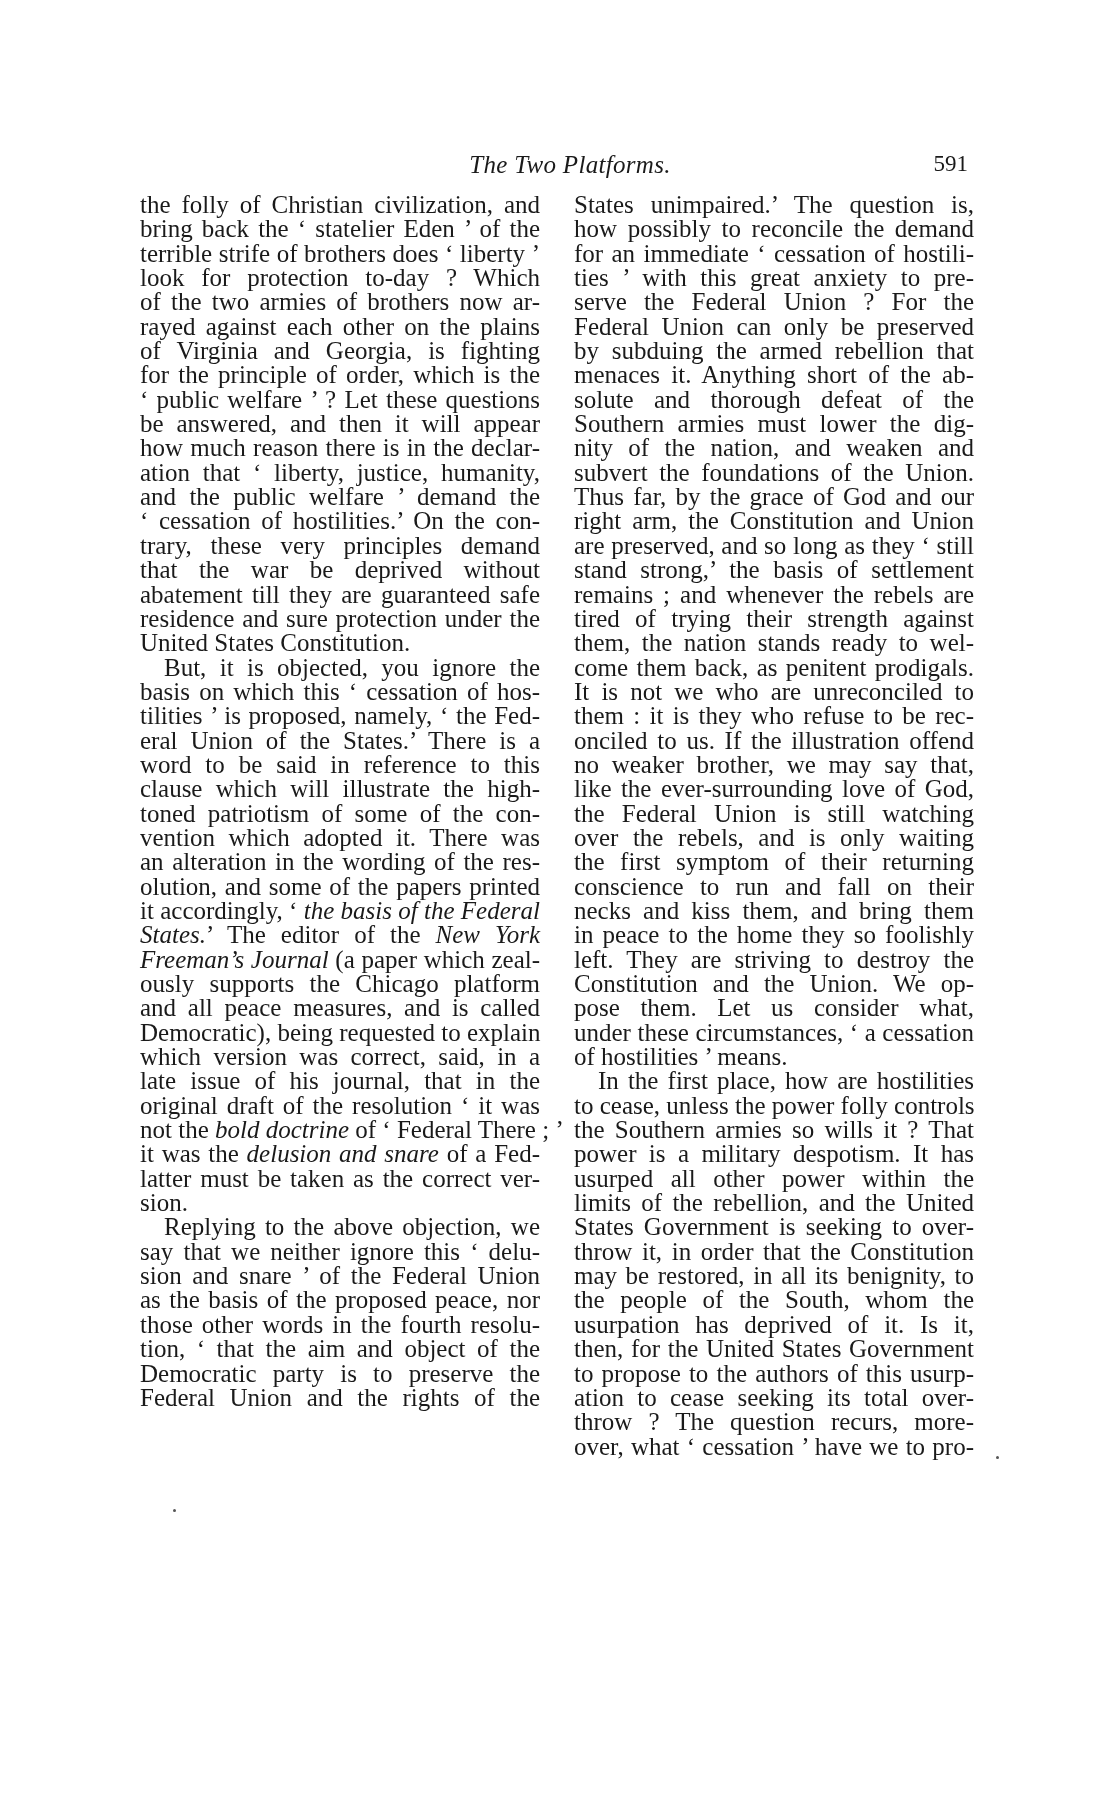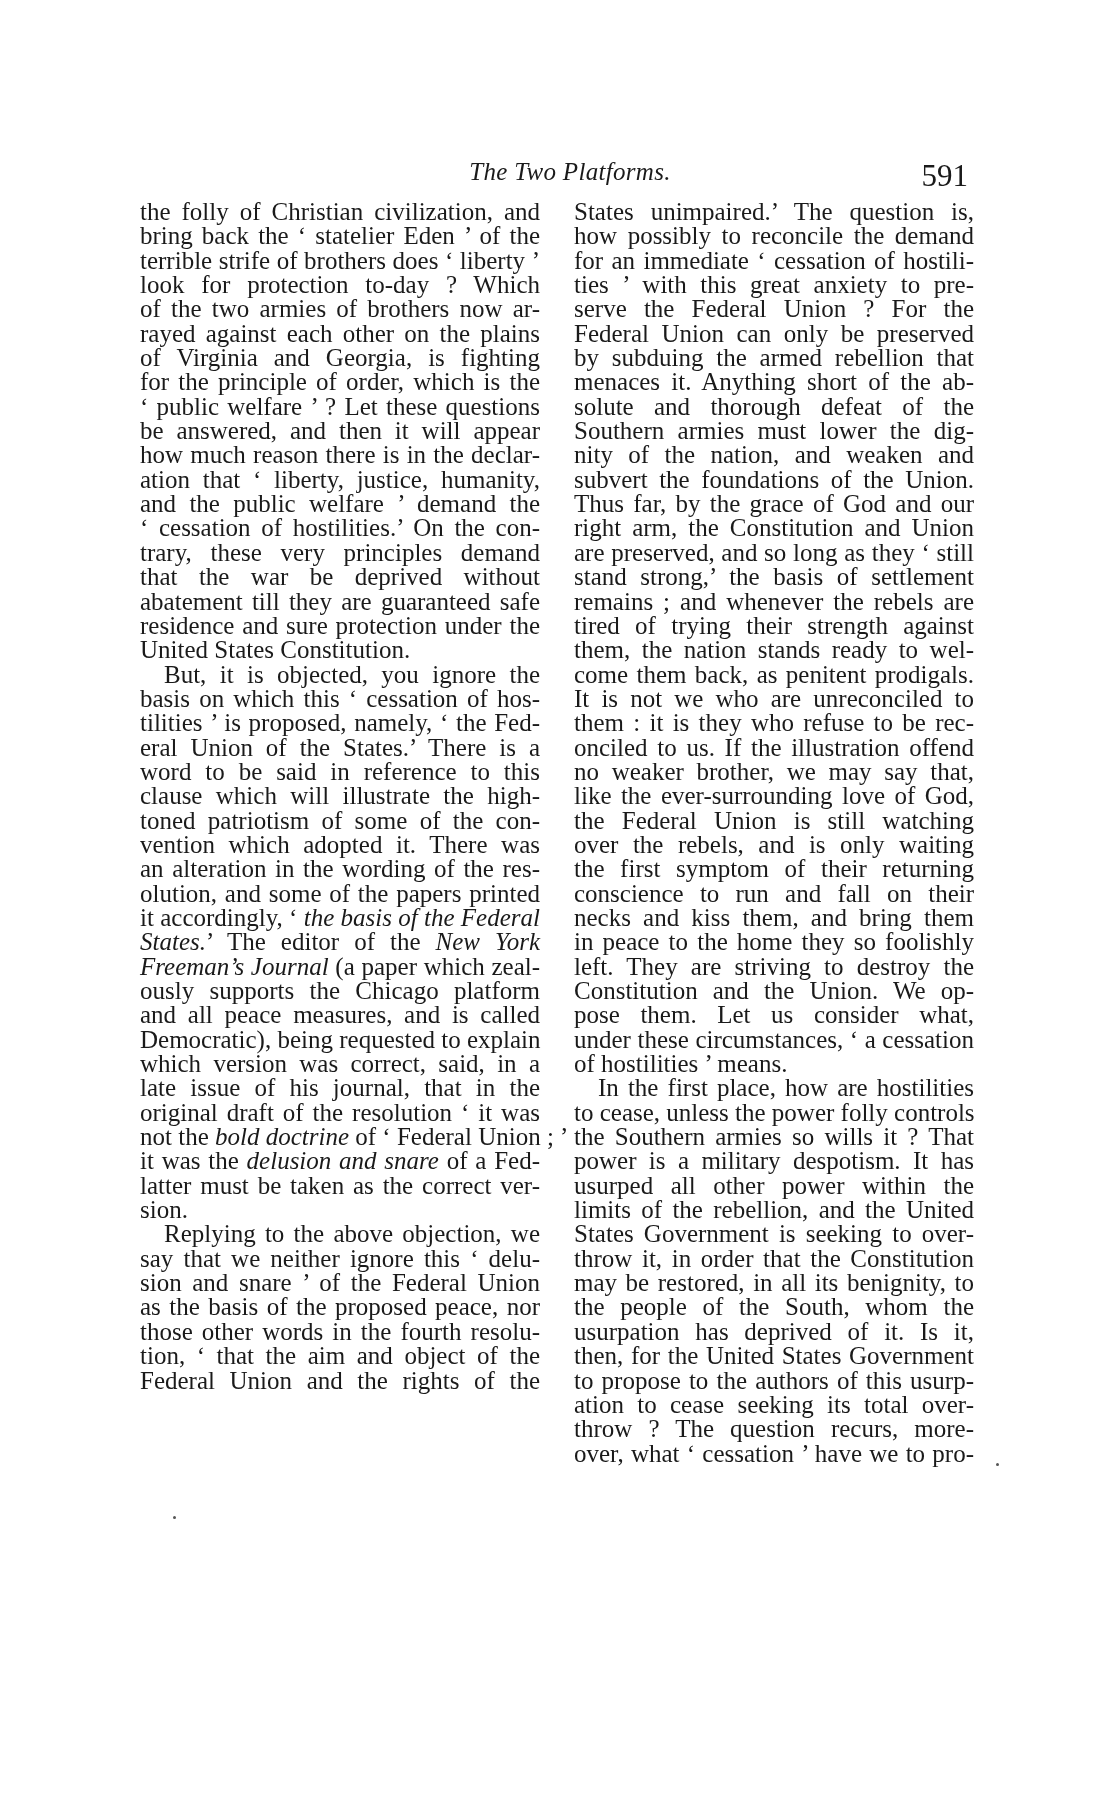--- a/index.html
+++ b/index.html
@@ -1,22 +1,22 @@
 <!DOCTYPE html>
 <html><head>
 <meta charset="utf-8">
 <style>
   html, body { margin: 0; padding: 0; background: #ffffff; }
   body { width: 1120px; height: 1800px; position: relative; overflow: hidden;
          font-family: "Liberation Serif", "DejaVu Serif", serif; color: #1a1a1a; }
-  .page { position: absolute; left: 0; top: 16px; width: 1120px; height: 1416px; }
+  .page { position: absolute; left: 0; top: 9px; width: 1120px; height: 1416px; }
   .running-head { position: absolute; top: 142px; left: 140px; width: 828px; height: 32px; }
   .running-title { position: absolute; left: 250px; top: 0; width: 360px; text-align: center;
                    font-style: italic; font-size: 25px; letter-spacing: 0.3px; }
-  .page-number { position: absolute; right: 0; top: 0; font-size: 31px; }
+  .page-number { position: absolute; right: 0; top: 0; font-size: 23px; }
   .column { position: absolute; top: 184px; width: 400px; font-size: 25px; line-height: 24.35px; }
   .col-left { left: 140px; }
   .col-right { left: 564px; margin-left: 10px; }
   .line { display: block; height: 24.35px; white-space: nowrap; overflow: visible;
           text-align: justify; text-align-last: justify; }
   .line.last { text-align-last: left; }
   .line.indent { text-indent: 24px; }
   .line i { font-style: italic; }
   .speck { position: absolute; width: 3px; height: 3px; border-radius: 50%; background: #555; }
 </style>
@@ -61,30 +61,31 @@
       <span class="line"><span>olution, and some of the papers printed</span></span>
       <span class="line"><span>it accordingly, ‘ </span><i>the basis of the Federal</i></span>
       <span class="line"><i>States.</i><span>’ The editor of the </span><i>New York</i></span>
       <span class="line"><i>Freeman’s Journal</i><span> (a paper which zeal-</span></span>
       <span class="line"><span>ously supports the Chicago platform</span></span>
       <span class="line"><span>and all peace measures, and is called</span></span>
       <span class="line"><span>Democratic), being requested to explain</span></span>
       <span class="line"><span>which version was correct, said, in a</span></span>
       <span class="line"><span>late issue of his journal, that in the</span></span>
       <span class="line"><span>original draft of the resolution ‘ it was</span></span>
-      <span class="line"><span>not the </span><i>bold doctrine</i><span> of ‘ Federal Union ; ’</span></span>
+      <span class="line"><span>not the </span><i>bold doctrine</i><span> of ‘ Federal There ; ’</span></span>
       <span class="line"><span>it was the </span><i>delusion and snare</i><span> of a Fed-</span></span>
       <span class="line"><span>latter must be taken as the correct ver-</span></span>
       <span class="line last"><span>sion.</span></span>
       <span class="line indent"><span>Replying to the above objection, we</span></span>
       <span class="line"><span>say that we neither ignore this ‘ delu-</span></span>
       <span class="line"><span>sion and snare ’ of the Federal Union</span></span>
       <span class="line"><span>as the basis of the proposed peace, nor</span></span>
       <span class="line"><span>those other words in the fourth resolu-</span></span>
       <span class="line"><span>tion, ‘ that the aim and object of the</span></span>
+      <span class="line"><span>Democratic party is to preserve the</span></span>
       <span class="line"><span>Federal Union and the rights of the</span></span>
     </div>
   <div class="column col-right" id="col-right">
       <span class="line"><span>States unimpaired.’ The question is,</span></span>
       <span class="line"><span>how possibly to reconcile the demand</span></span>
       <span class="line"><span>for an immediate ‘ cessation of hostili-</span></span>
       <span class="line"><span>ties ’ with this great anxiety to pre-</span></span>
       <span class="line"><span>serve the Federal Union ? For the</span></span>
       <span class="line"><span>Federal Union can only be preserved</span></span>
       <span class="line"><span>by subduing the armed rebellion that</span></span>

